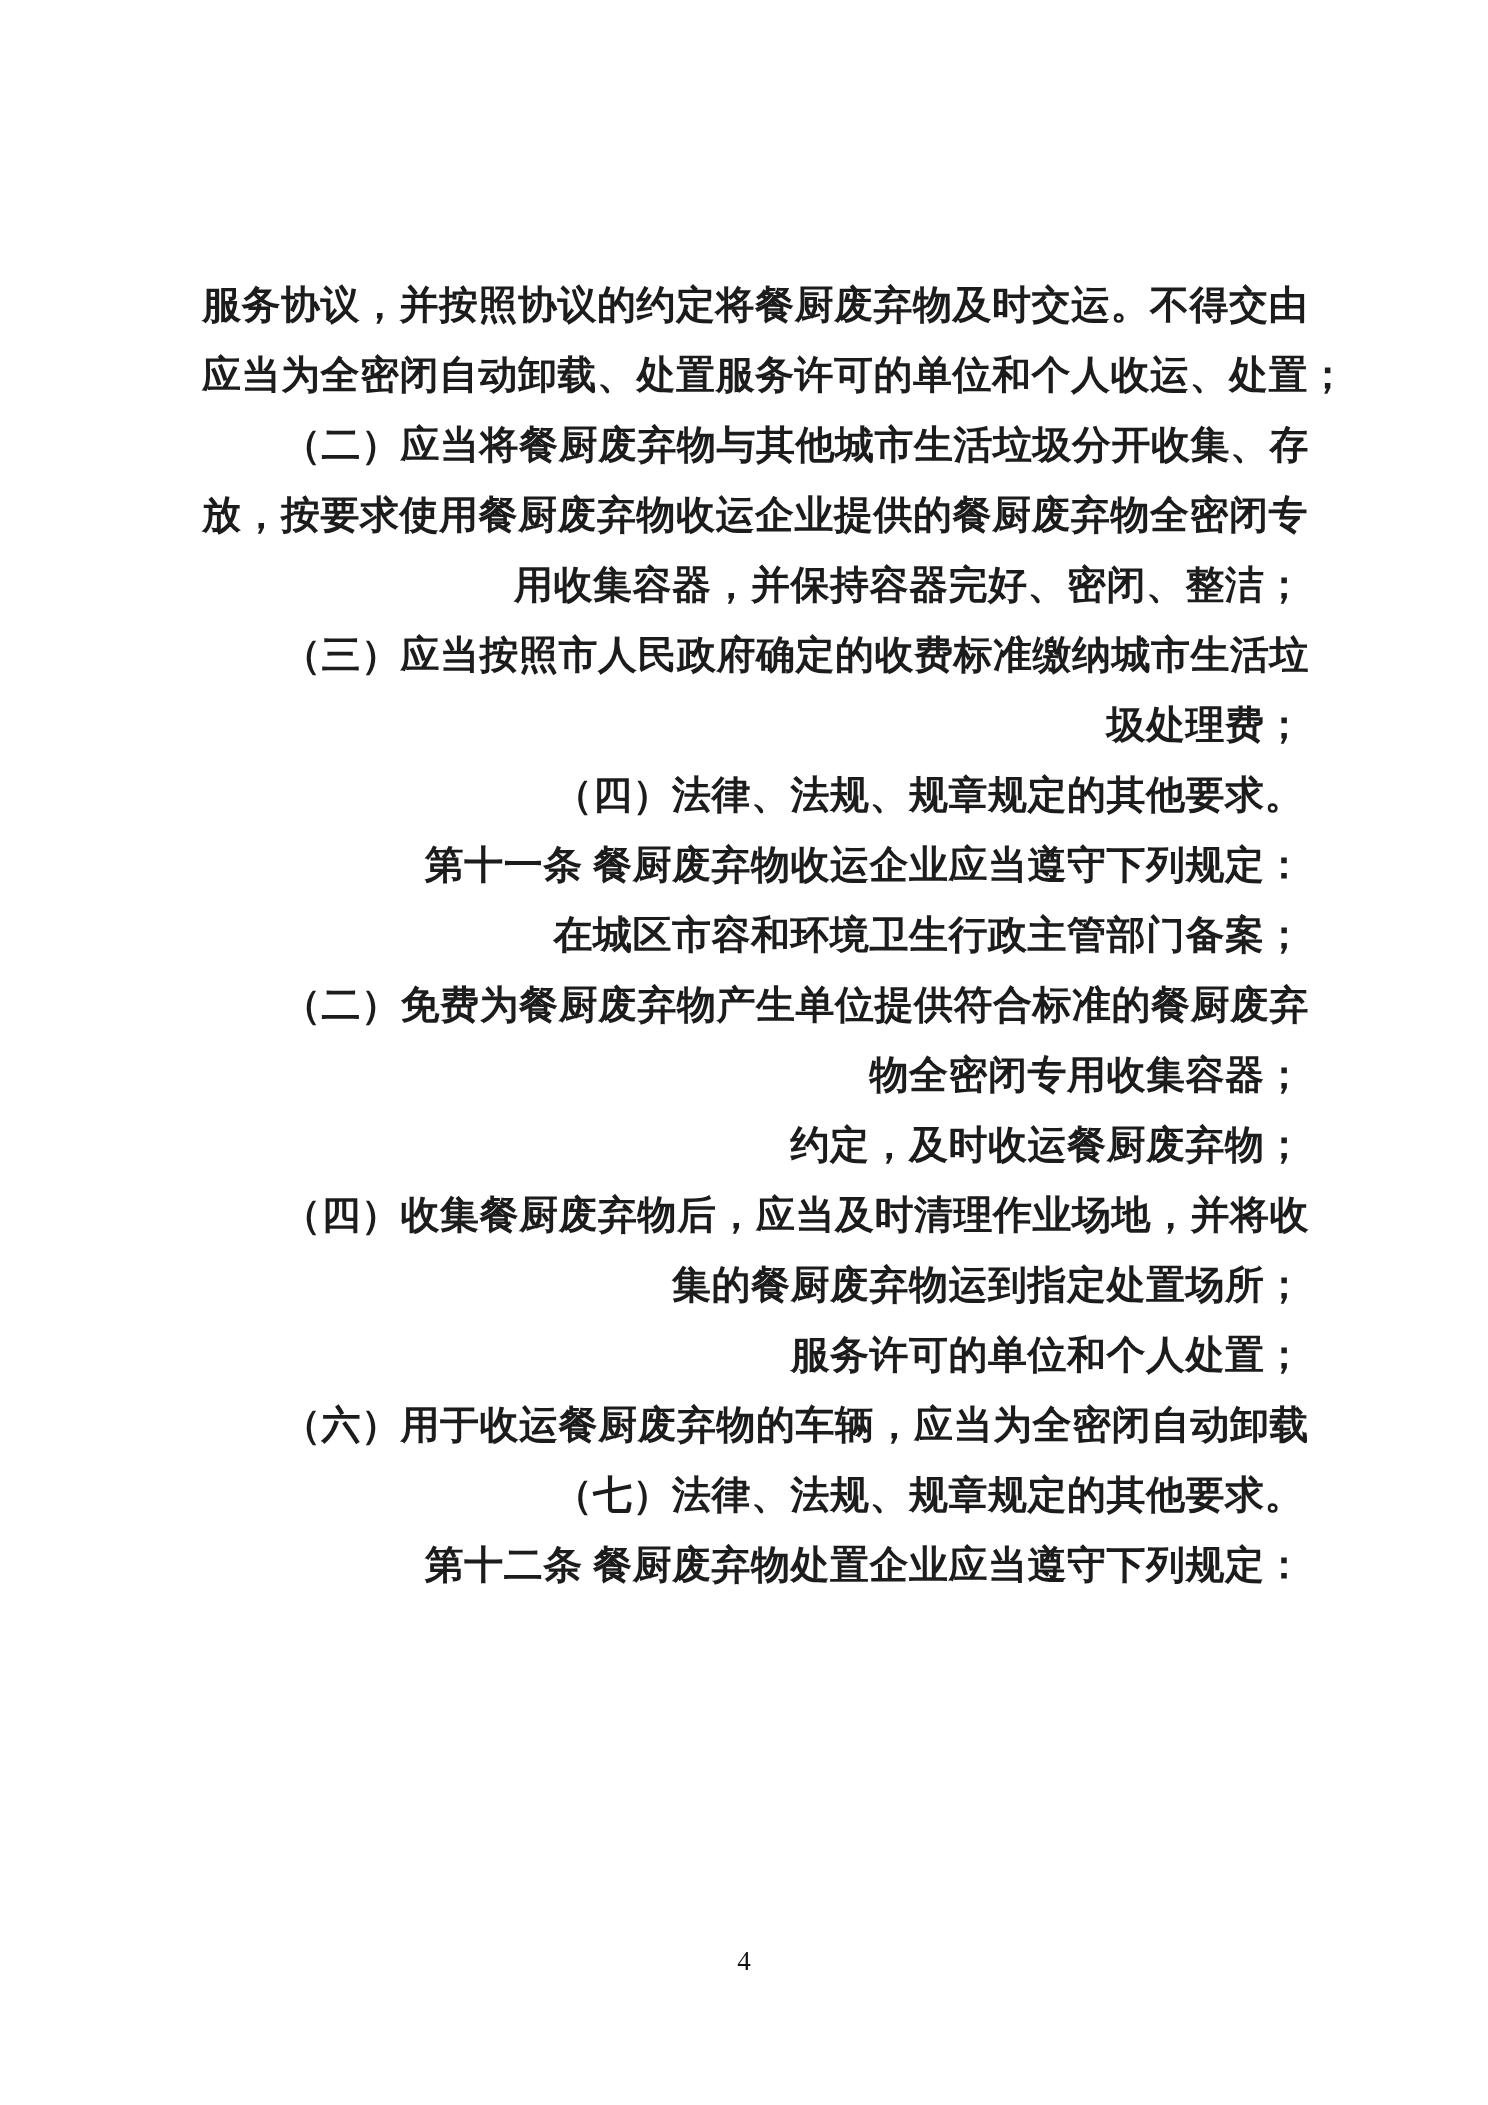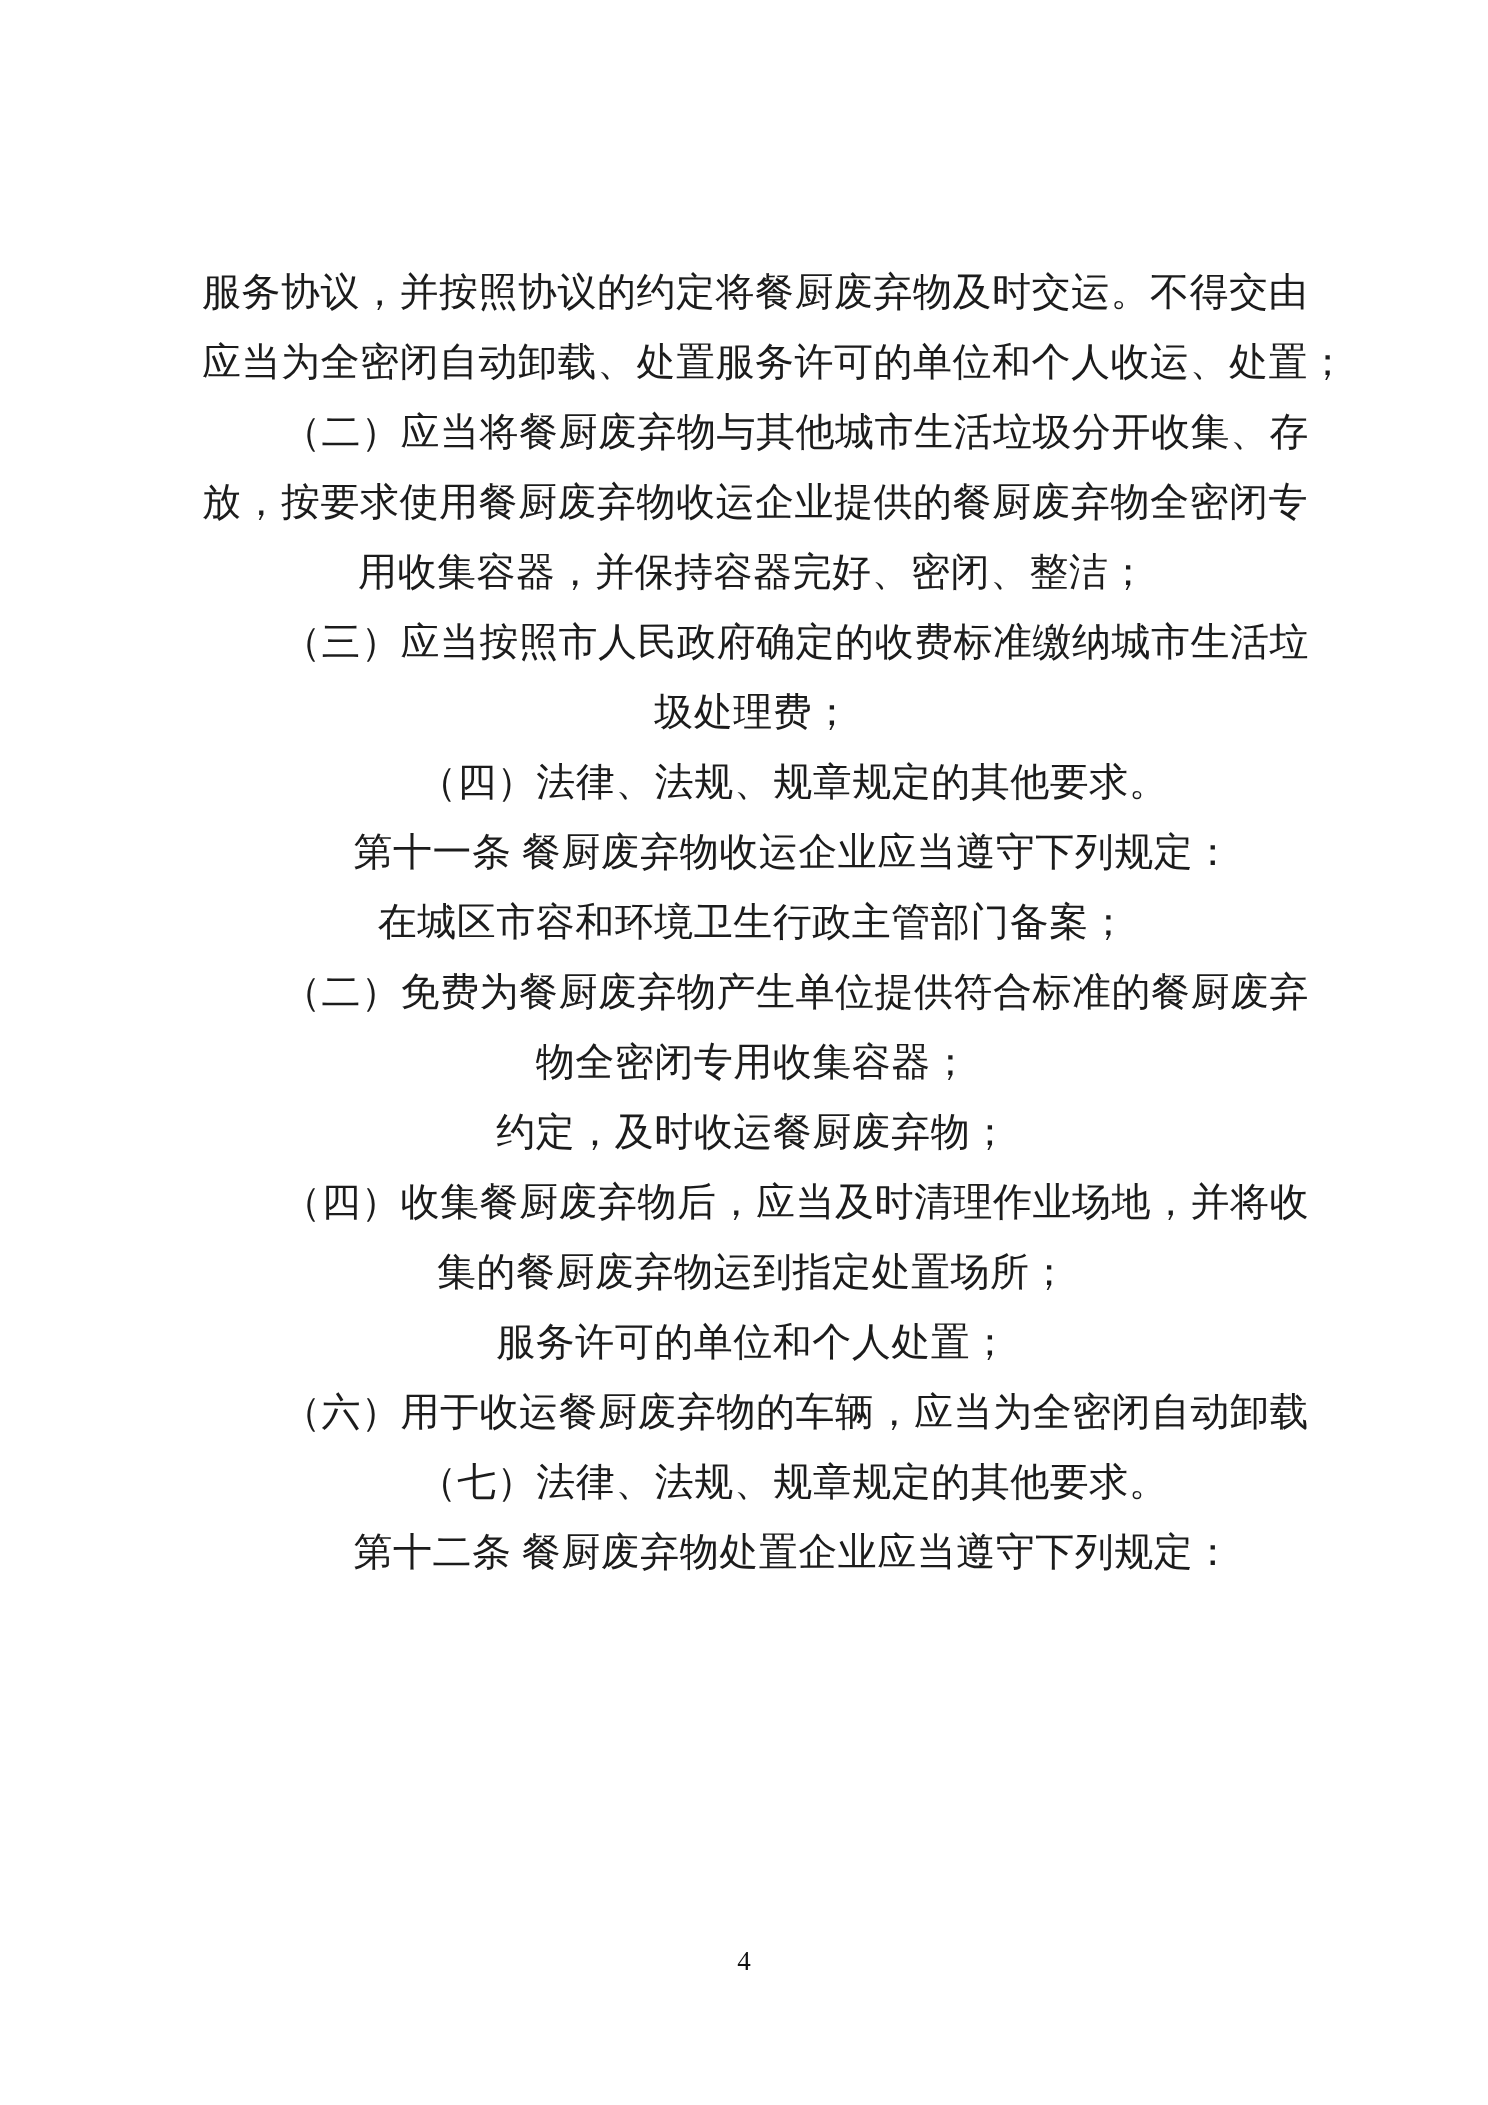--- a/index.html
+++ b/index.html
@@ -12,30 +12,31 @@
     width: 1488px;
     height: 2105px;
     background: #ffffff;
     overflow: hidden;
     font-family: "Liberation Serif", "DejaVu Serif", serif;
     color: #1c1c1c;
   }
   .doc-body {
     position: absolute;
     left: 202px;
-    top: 257px;
+    top: 270px;
     width: 1102px;
+    font-weight: bold;
   }
   .doc-line {
     height: 70px;
     line-height: 70px;
     font-size: 39px;
     letter-spacing: 0.5px;
     white-space: nowrap;
-    text-align: center;
+    text-align: right;
   }
   .doc-line.indent {
     padding-left: 80px;
   }
   .doc-line.full {
     text-align: justify;
     text-align-last: justify;
   }
   .page-footer {
     position: absolute;

